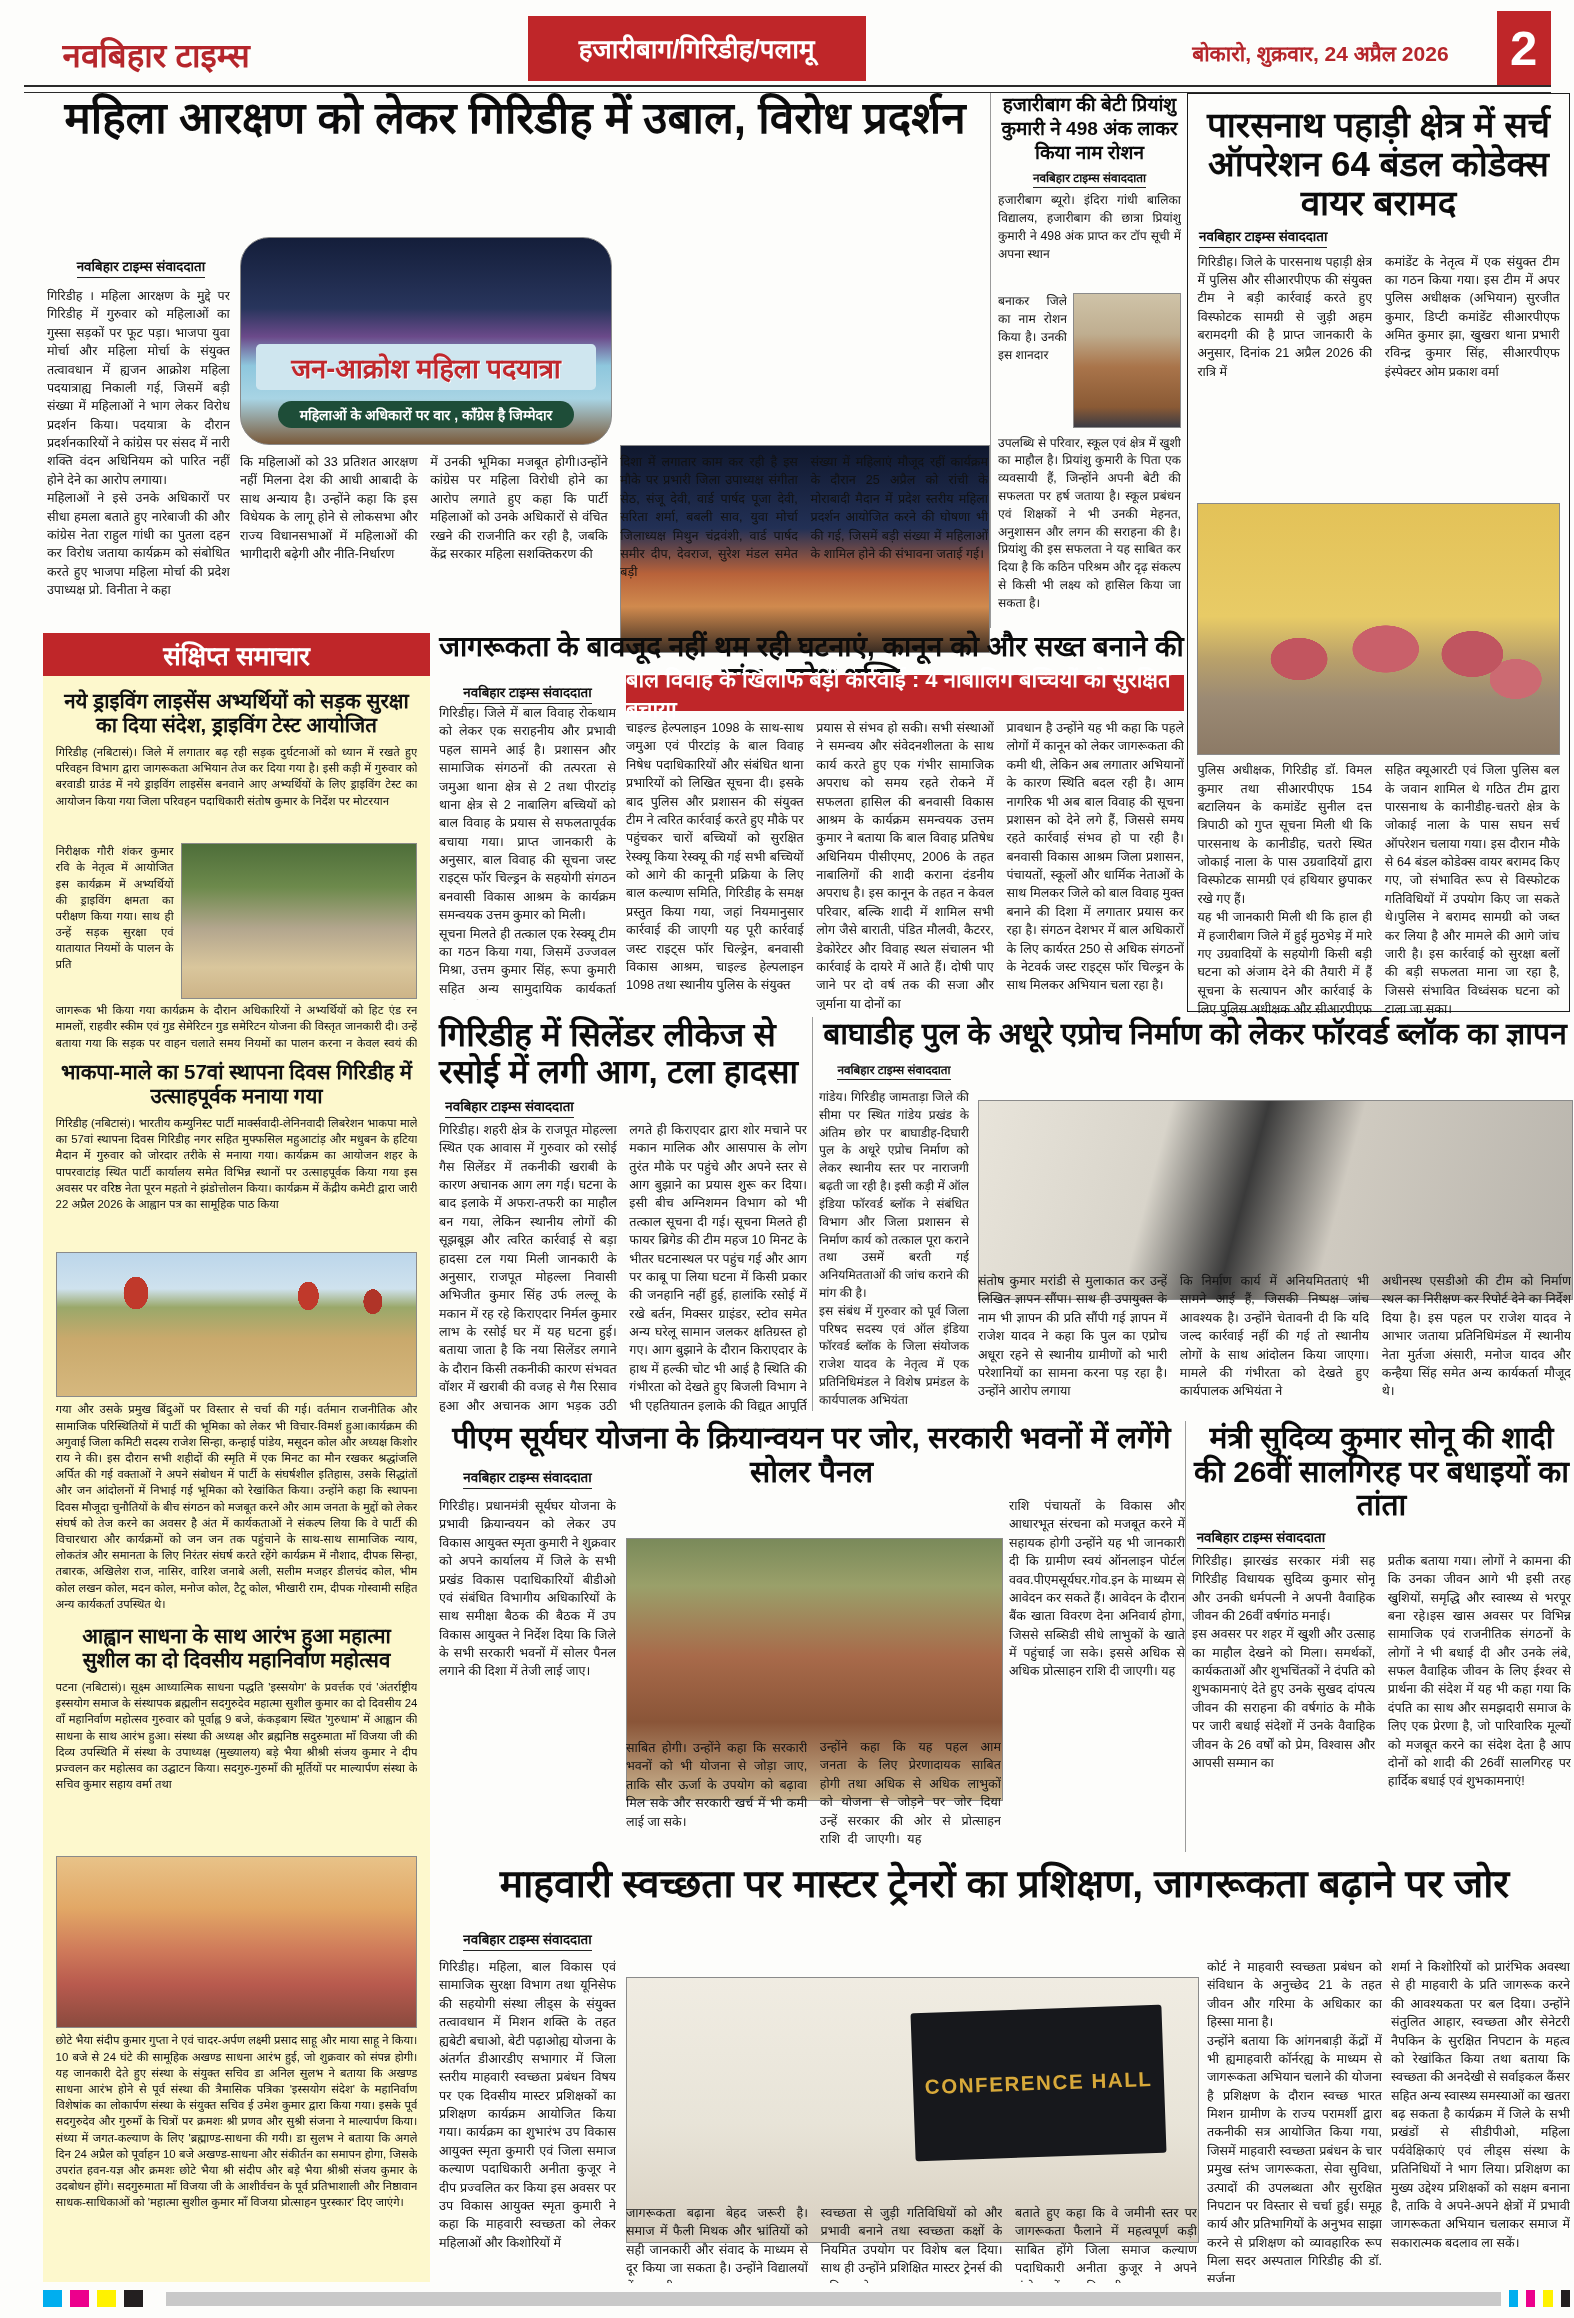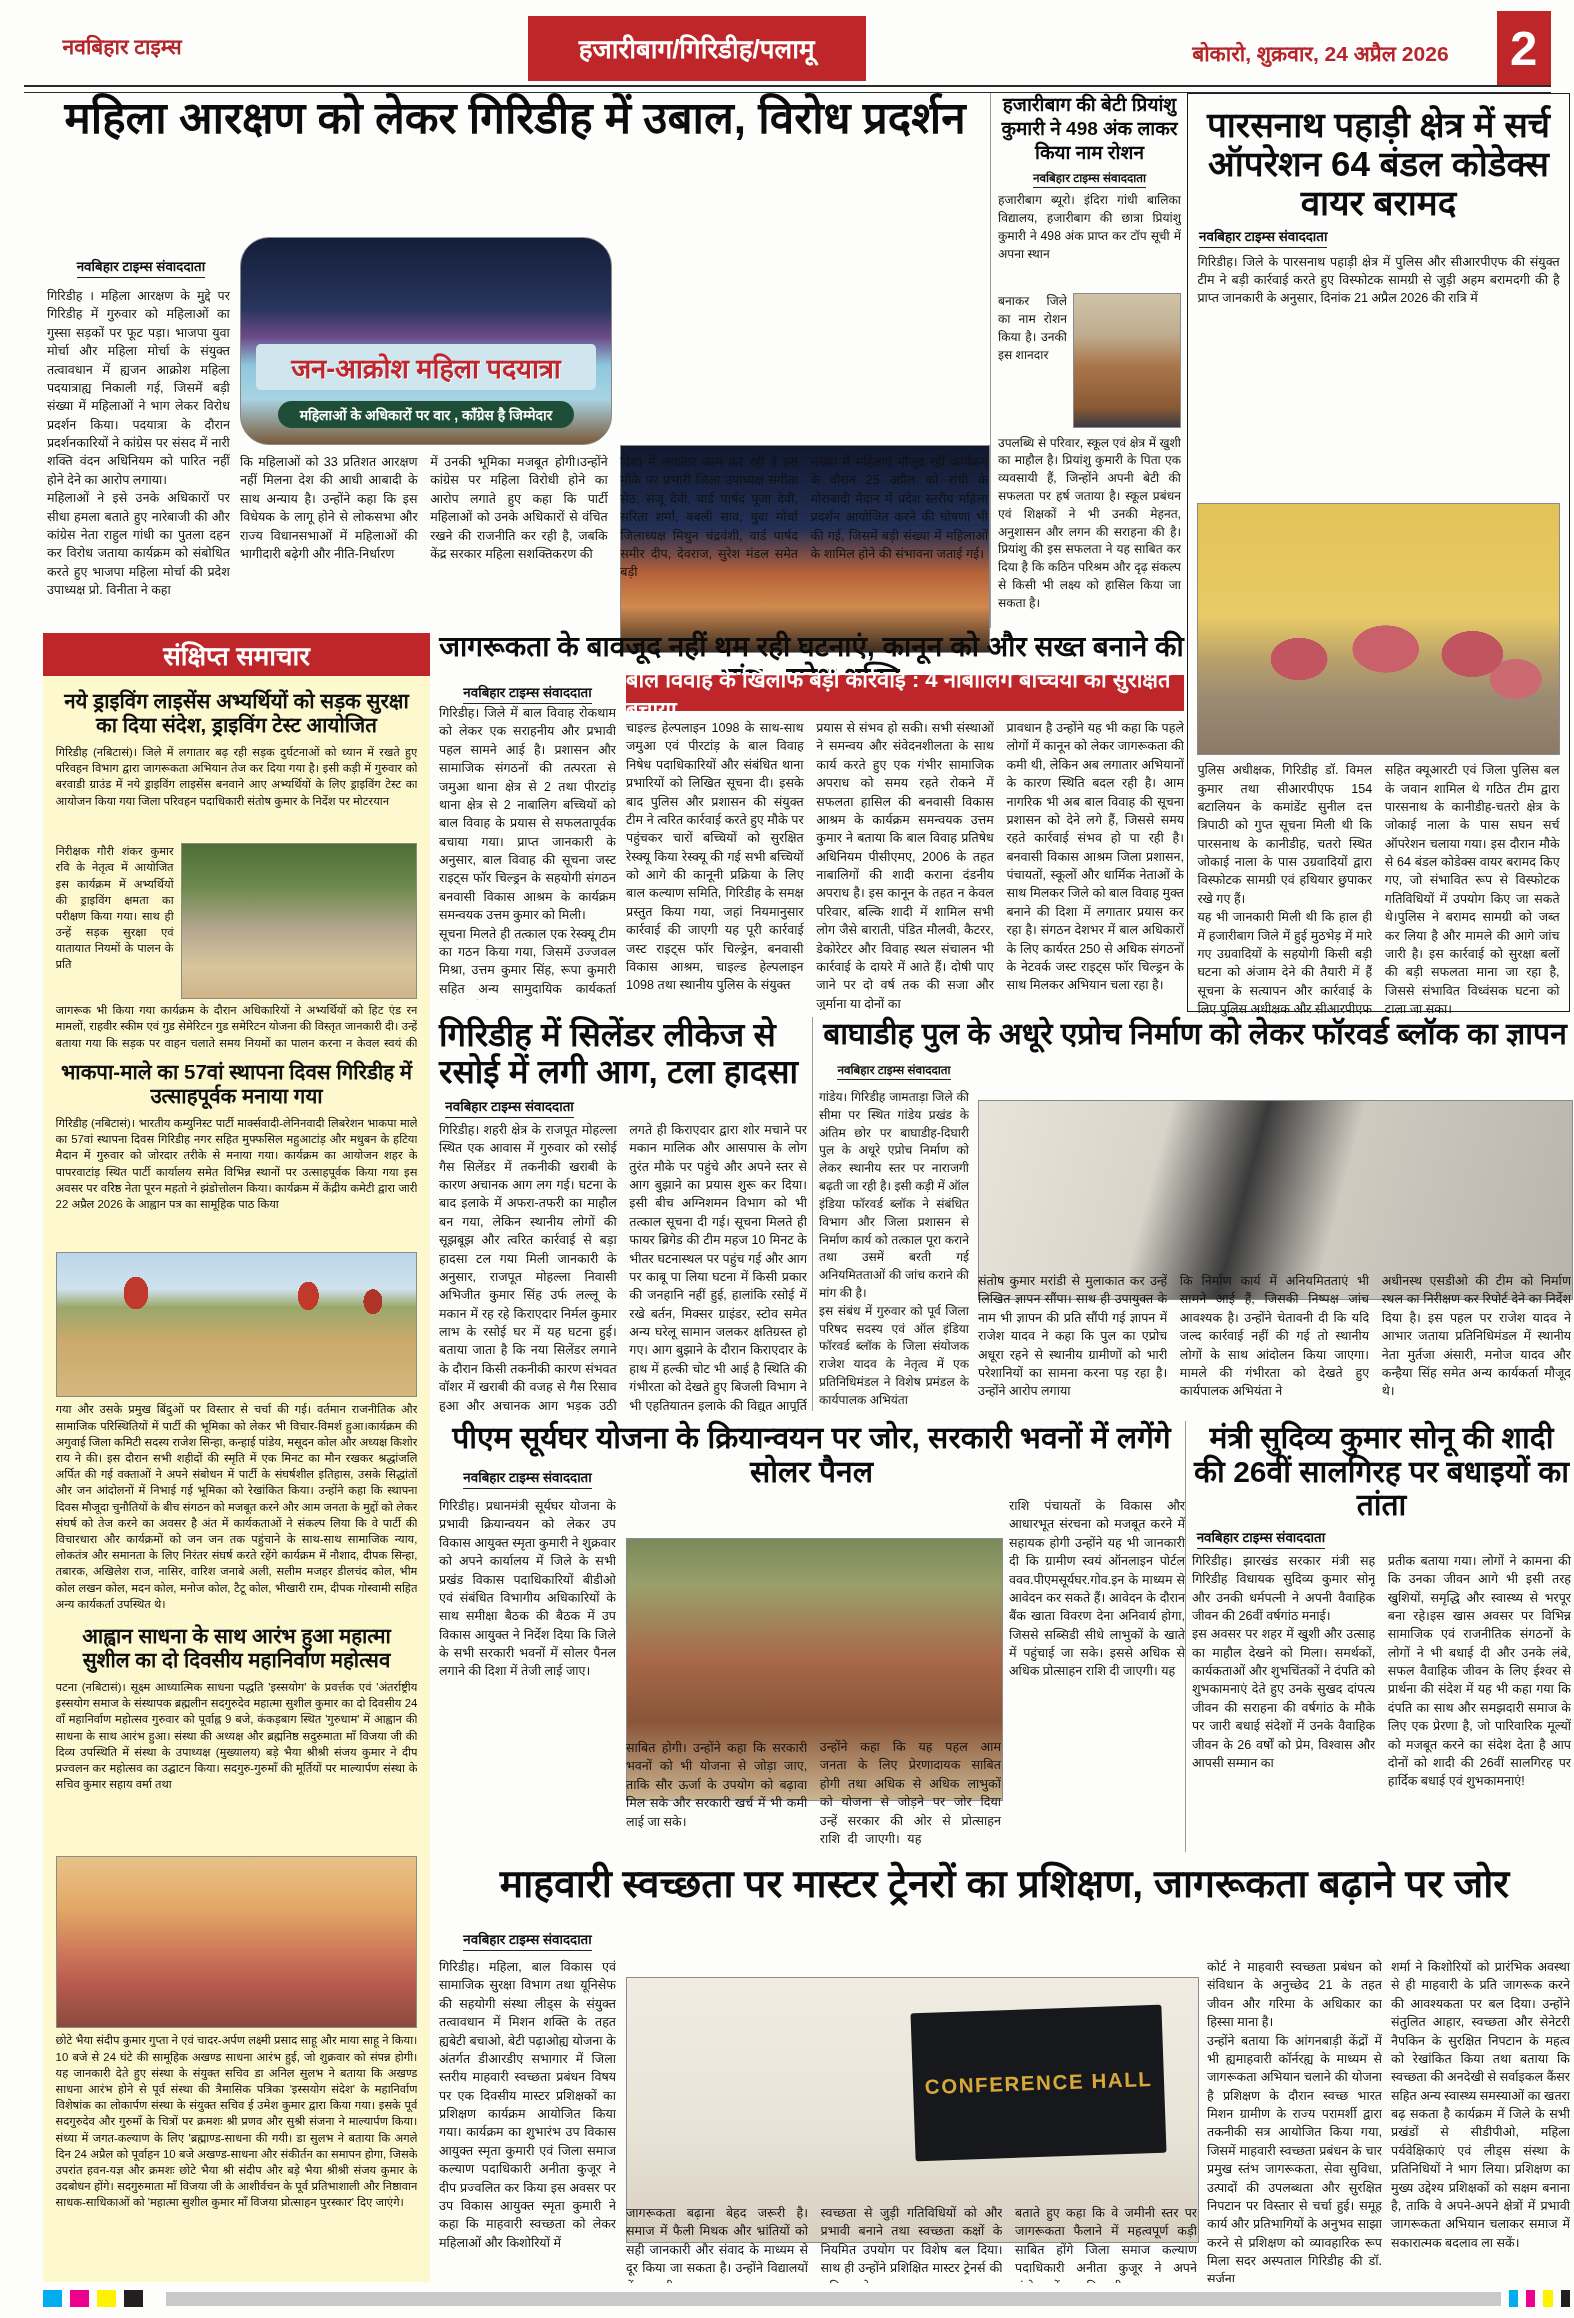--- a/index.html
+++ b/index.html
@@ -44,21 +44,21 @@
   .hall-board{position:absolute;right:6%;top:12%;width:44%;height:56%;background:#17181c;border-radius:3.1px;
      display:flex;align-items:center;justify-content:center;color:#d8a93a;font-weight:bold;
      font-size:20.5px;letter-spacing:1.6px;text-align:center;transform:rotate(-2deg);}
   .sb-title{font-weight:bold;font-size:20.5px;text-align:center;line-height:1.2;margin:7.9px 4.7px 6.3px;}
   .regsq{width:19px;height:17.3px;display:inline-block;}
 </style>
 </head>
 <body>
 
 <div class="abs" style="left:23.6px;top:11px;width:1527px;height:71px;">
-  <div class="abs hdr-red" style="left:39px;top:20.5px;font-size:21px;text-align:center;">नवबिहार टाइम्स</div>
+  <div class="abs hdr-red" style="left:39px;top:20.5px;font-size:33px;text-align:center;">नवबिहार टाइम्स</div>
   <div class="abs redbox" style="left:504px;top:4.7px;width:338px;height:65px;font-size:26px;">हजारीबाग/गिरिडीह/पलामू</div>
   <div class="abs hdr-red" style="right:102px;top:28px;font-size:21px;margin-left:44px;">बोकारो, शुक्रवार, 24 अप्रैल 2026</div>
   <div class="abs redbox" style="left:1473px;top:0px;width:54px;height:74px;font-size:49px;">2</div>
 </div>
 <div class="abs" style="left:23.6px;top:85px;width:1527px;height:4.7px;border-top:2.4px solid #2a2a2a;border-bottom:0.8px solid #2a2a2a;"></div>
 
 <div class="abs" style="left:43px;top:93px;width:944px;height:537px;">
   <div class="abs headline" style="left:0;top:0;width:944px;font-size:44px;">महिला आरक्षण को लेकर गिरिडीह में उबाल, विरोध प्रदर्शन</div>
   <div class="abs" style="left:9.4px;top:164px;width:177px;text-align:center;"><span class="byline">नवबिहार टाइम्स संवाददाता</span></div>
   <div class="abs col" style="left:3.9px;top:194px;width:183px;height:343px;">गिरिडीह । महिला आरक्षण के मुद्दे पर गिरिडीह में गुरुवार को महिलाओं का गुस्सा सड़कों पर फूट पड़ा। भाजपा युवा मोर्चा और महिला मोर्चा के संयुक्त तत्वावधान में ह्यजन आक्रोश महिला पदयात्राह्य निकाली गई, जिसमें बड़ी संख्या में महिलाओं ने भाग लेकर विरोध प्रदर्शन किया। पदयात्रा के दौरान प्रदर्शनकारियों ने कांग्रेस पर संसद में नारी शक्ति वंदन अधिनियम को पारित नहीं होने देने का आरोप लगाया।
@@ -87,20 +87,21 @@
     <div class="photo ph-girl" style="flex:1;"></div>
   </div>
   <div class="col" style="margin-top:6.3px;height:280px;font-size:12.2px;">उपलब्धि से परिवार, स्कूल एवं क्षेत्र में खुशी का माहौल है। प्रियांशु कुमारी के पिता एक व्यवसायी हैं, जिन्होंने अपनी बेटी की सफलता पर हर्ष जताया है। स्कूल प्रबंधन एवं शिक्षकों ने भी उनकी मेहनत, अनुशासन और लगन की सराहना की है। प्रियांशु की इस सफलता ने यह साबित कर दिया है कि कठिन परिश्रम और दृढ़ संकल्प से किसी भी लक्ष्य को हासिल किया जा सकता है।</div>
 </div>
 
 <div class="abs" style="left:1187px;top:93px;width:383px;height:919px;border:1.6px solid #1c1c1c;box-sizing:border-box;">
   <div class="headline" style="font-size:35px;margin:11px 6.3px 4.7px;">पारसनाथ पहाड़ी क्षेत्र में सर्च ऑपरेशन 64 बंडल कोडेक्स वायर बरामद</div>
   <div style="margin:3.1px 0 4.7px 11px;"><span class="byline">नवबिहार टाइम्स संवाददाता</span></div>
   <div class="cols-flex" style="margin:0 9.4px;height:244px;">
     <div class="col" style="height:244px;">गिरिडीह।  जिले के पारसनाथ पहाड़ी क्षेत्र में पुलिस और सीआरपीएफ की संयुक्त टीम ने बड़ी कार्रवाई करते हुए विस्फोटक सामग्री से जुड़ी अहम बरामदगी की है प्राप्त जानकारी के अनुसार, दिनांक 21 अप्रैल 2026 की रात्रि में</div>
+    <div class="col" style="height:244px;">कमांडेंट के नेतृत्व में एक संयुक्त टीम का गठन किया गया। इस टीम में अपर पुलिस अधीक्षक (अभियान) सुरजीत कुमार, डिप्टी कमांडेंट सीआरपीएफ अमित कुमार झा, खुखरा थाना प्रभारी रविन्द्र कुमार सिंह, सीआरपीएफ इंस्पेक्टर ओम प्रकाश वर्मा</div>
   </div>
   <div class="photo ph-wire" style="margin:6.3px 9.4px;height:250px;"></div>
   <div class="cols-flex" style="margin:0 9.4px;height:356px;">
     <div class="col" style="height:356px;">पुलिस अधीक्षक, गिरिडीह डॉ. विमल कुमार तथा सीआरपीएफ 154 बटालियन के कमांडेंट सुनील दत्त त्रिपाठी को गुप्त सूचना मिली थी कि पारसनाथ के कानीडीह, चतरो स्थित जोकाई नाला के पास उग्रवादियों द्वारा विस्फोटक सामग्री एवं हथियार छुपाकर रखे गए हैं।
 यह भी जानकारी मिली थी कि हाल ही में हजारीबाग जिले में हुई मुठभेड़ में मारे गए उग्रवादियों के सहयोगी किसी बड़ी घटना को अंजाम देने की तैयारी में हैं सूचना के सत्यापन और कार्रवाई के लिए पुलिस अधीक्षक और सीआरपीएफ</div>
     <div class="col" style="height:356px;">सहित क्यूआरटी एवं जिला पुलिस बल के जवान शामिल थे गठित टीम द्वारा पारसनाथ के कानीडीह-चतरो क्षेत्र के जोकाई नाला के पास सघन सर्च ऑपरेशन चलाया गया। इस दौरान मौके से 64 बंडल कोडेक्स वायर बरामद किए गए, जो संभावित रूप से विस्फोटक गतिविधियों में उपयोग किए जा सकते थे।पुलिस ने बरामद सामग्री को जब्त कर लिया है और मामले की आगे जांच जारी है। इस कार्रवाई को सुरक्षा बलों की बड़ी सफलता माना जा रहा है, जिससे संभावित विध्वंसक घटना को टाला जा सका।</div>
   </div>
 </div>
 
 <div class="abs" style="left:43px;top:633px;width:387px;height:1648px;">

